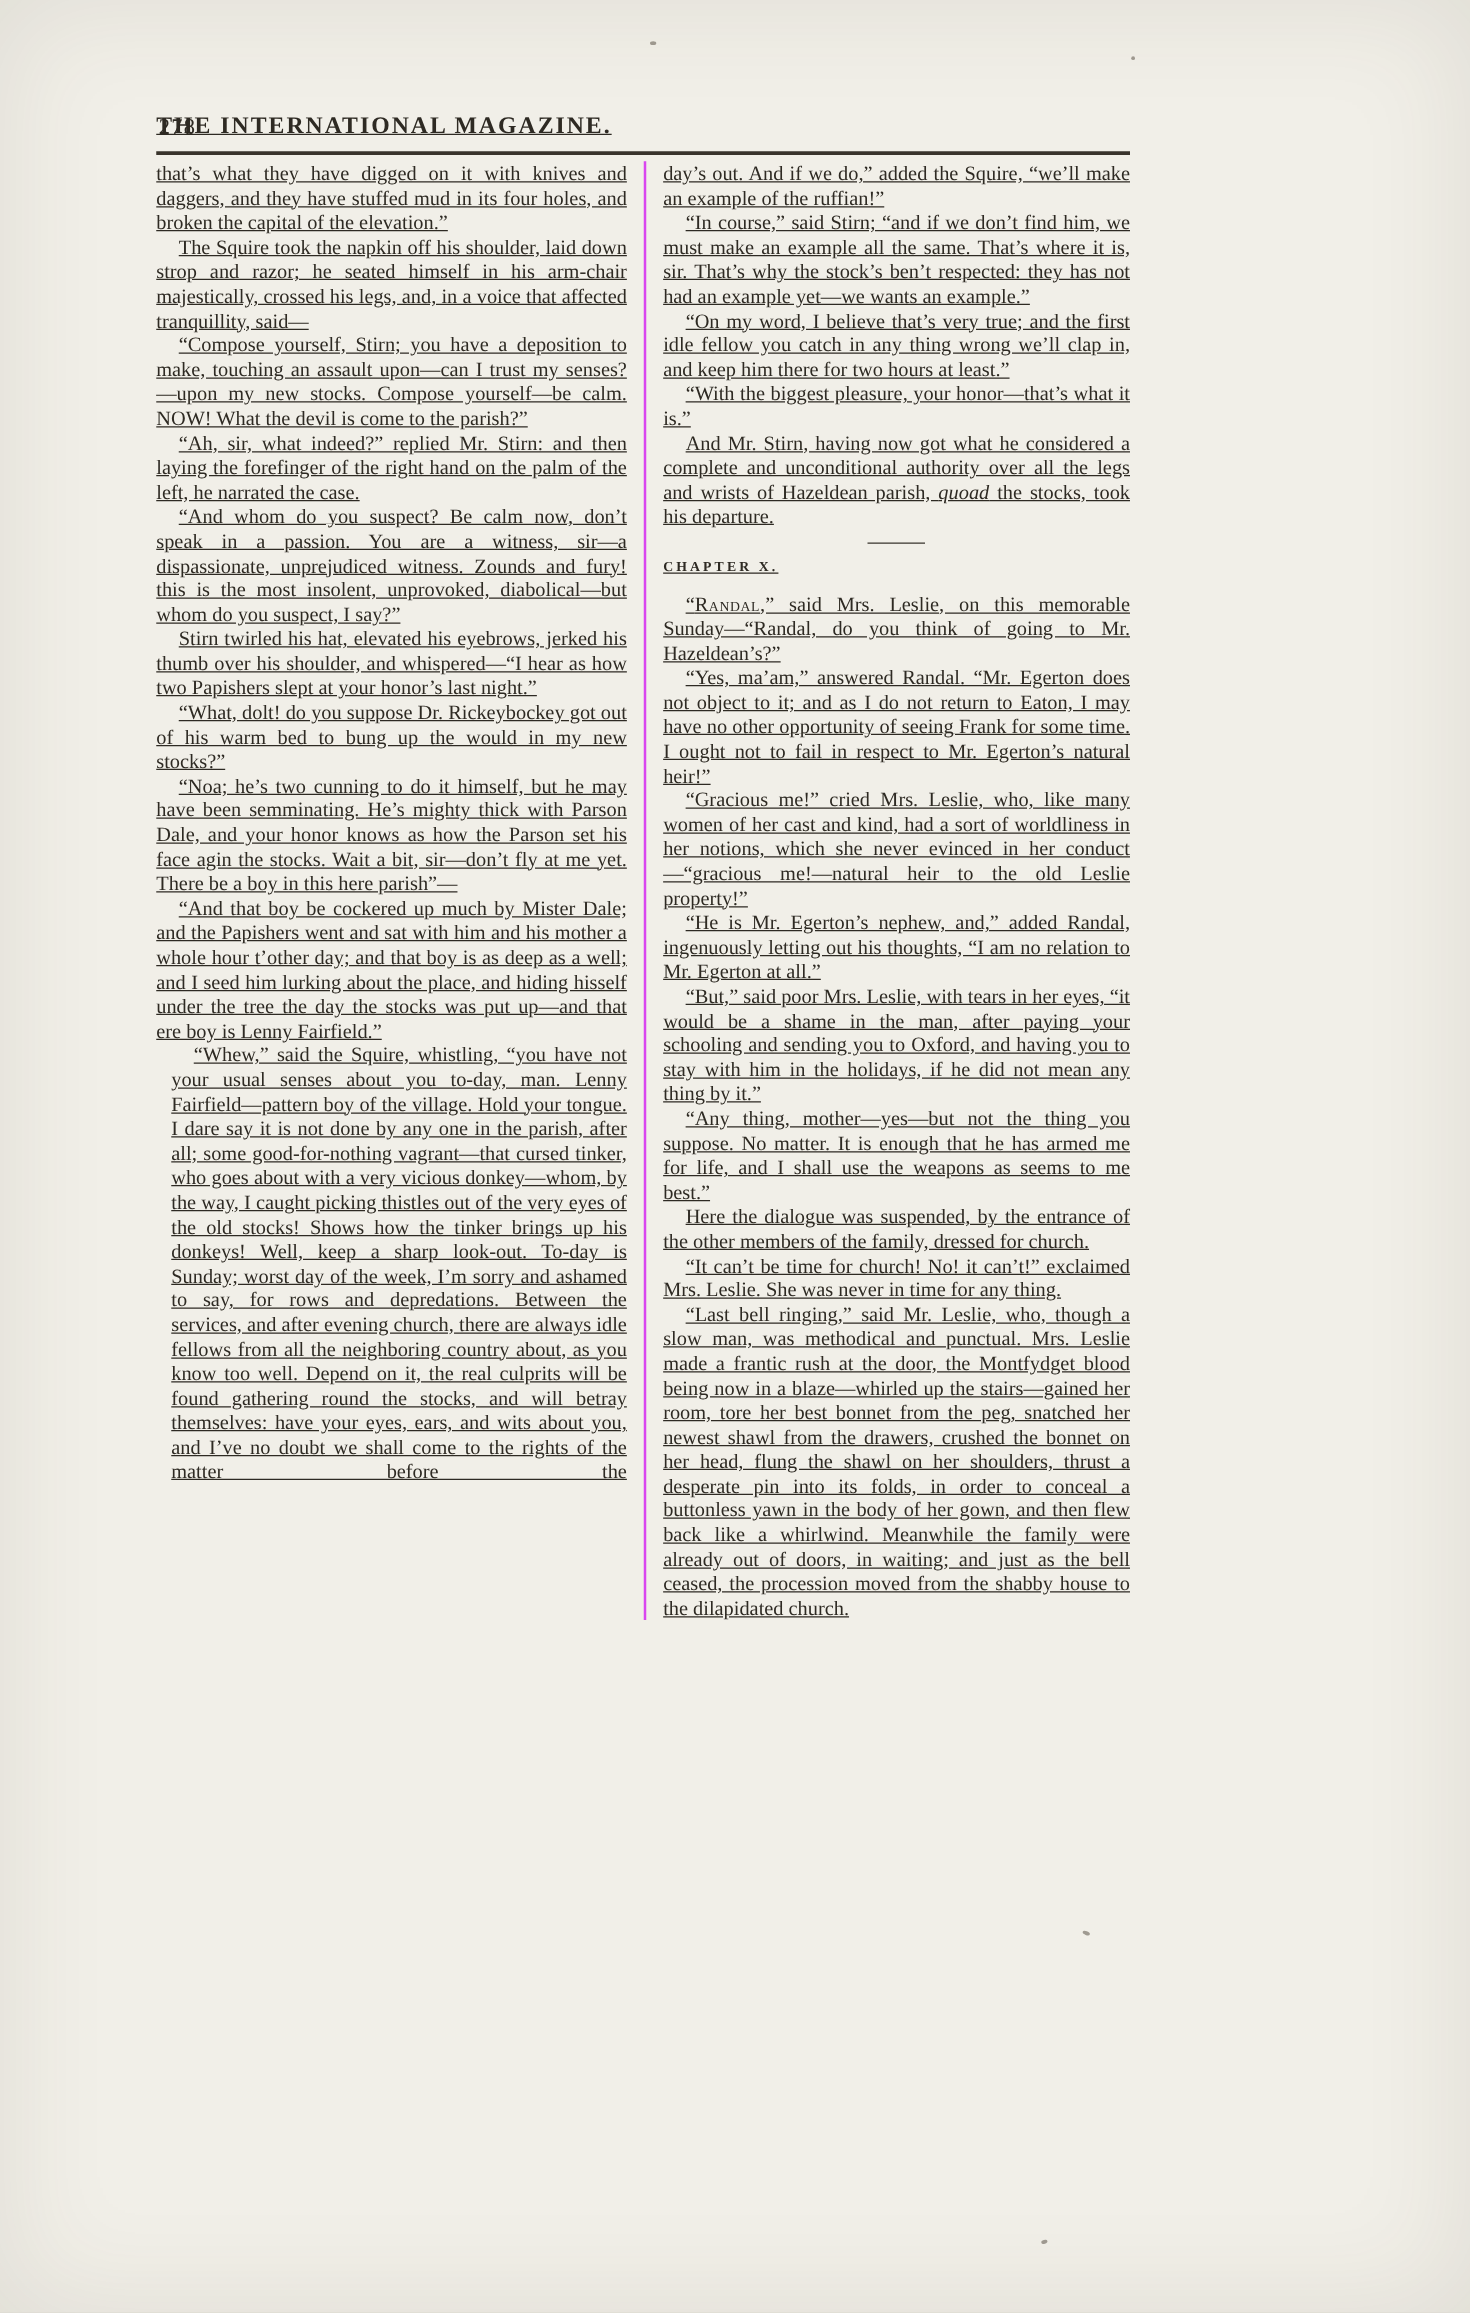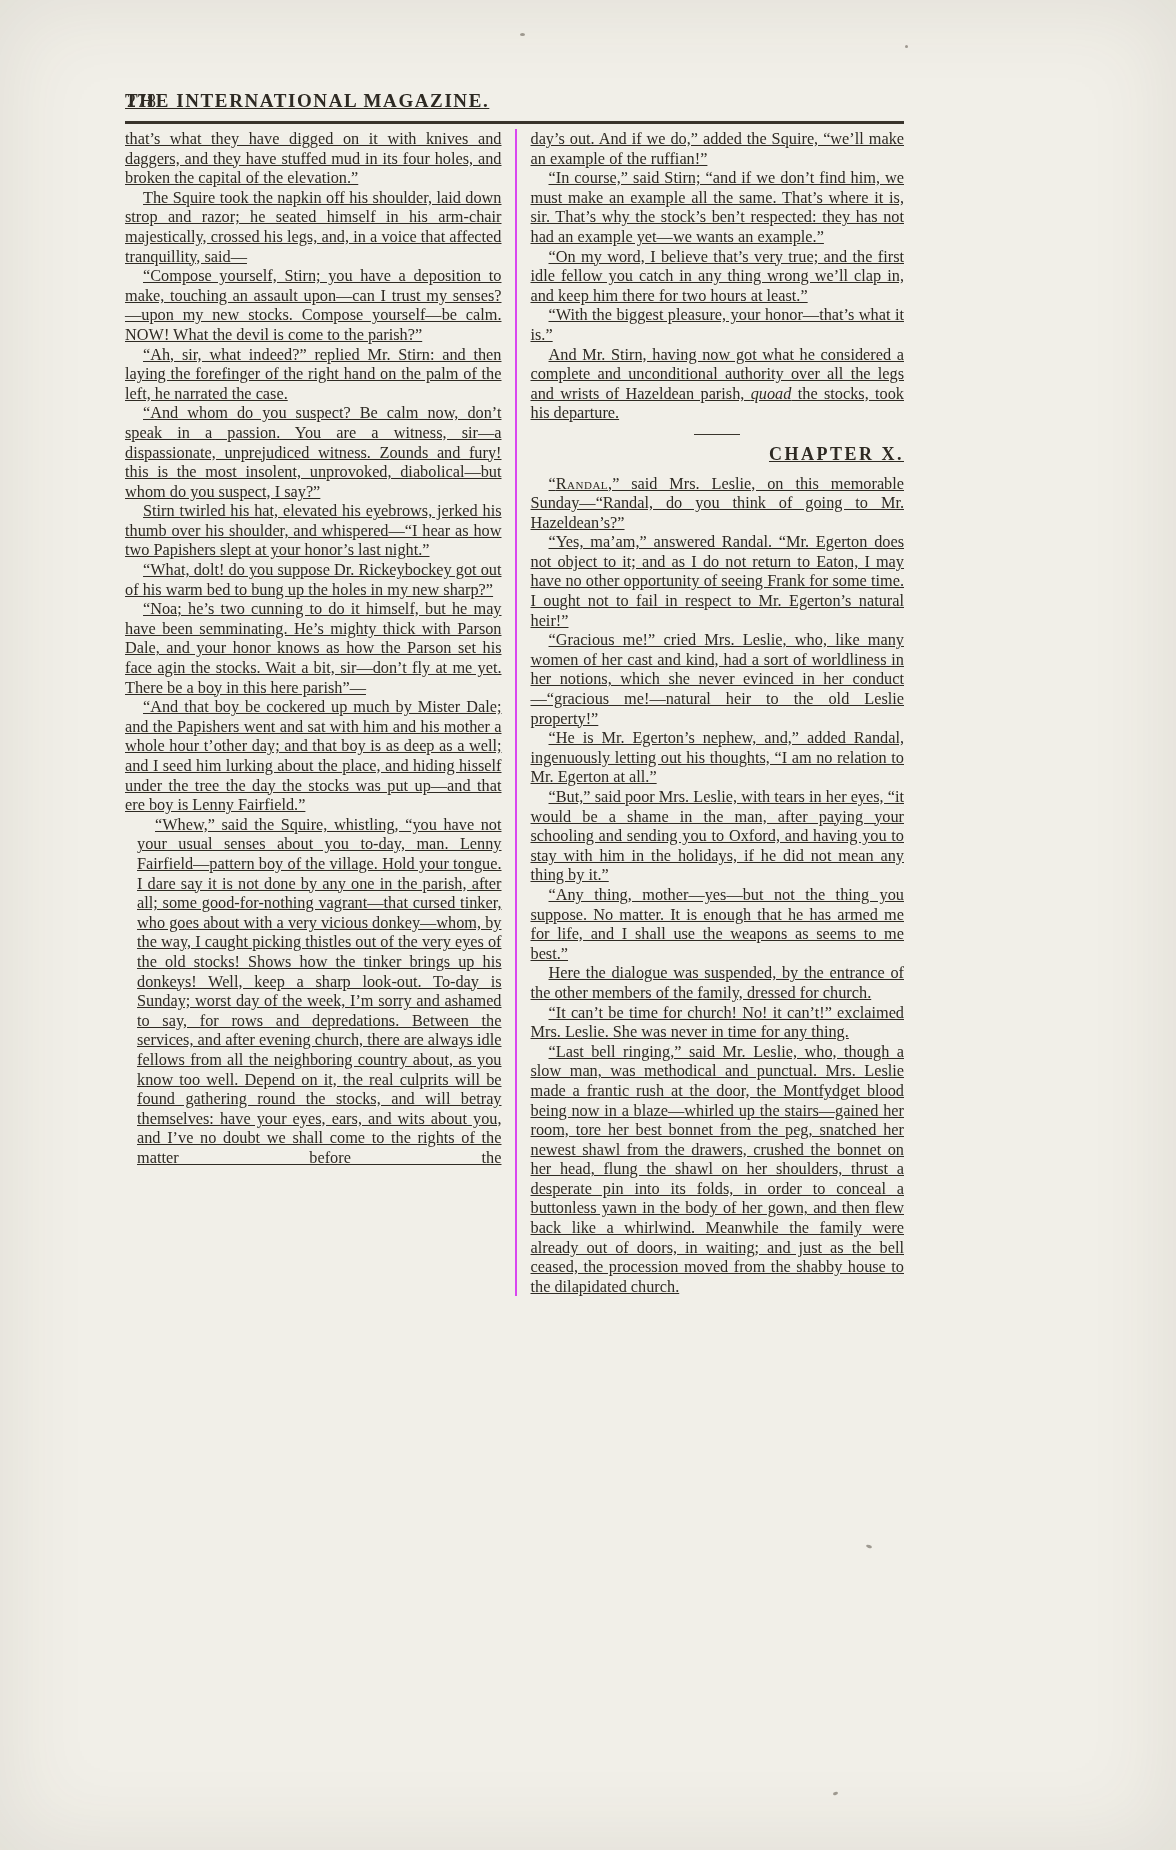--- a/index.html
+++ b/index.html
@@ -59,22 +59,22 @@
   }
   .column-left  { padding-right: 13px; }
   .column-right { padding-left: 14px; border-left: 2px solid #d946ef; }
 
   .column p { text-indent: 18px; margin: 0; }
   .column p.no-indent { text-indent: 0; }
   .column p.runover { text-align-last: justify; margin-left: 12px; }
 
   .column p.chapter {
     text-indent: 0;
-    text-align: right;
-    font-size: 18px;
+    text-align: left;
+    font-size: 11px;
     letter-spacing: 2.5px;
     margin: 8px 0 9px 0;
     font-weight: bold;
   }
 
   .section-rule {
     width: 46px;
     border-top: 1.5px solid #39342c;
     margin: 11px auto 10px auto;
   }
@@ -113,21 +113,21 @@
     <div class="header-rule"></div>
 
     <div class="columns">
       <div class="column column-left" id="column-left">
           <p class="no-indent">that’s what they have digged on it with knives and daggers, and they have stuffed mud in its four holes, and broken the capital of the elevation.”</p>
           <p>The Squire took the napkin off his shoulder, laid down strop and razor; he seated himself in his arm-chair majestically, crossed his legs, and, in a voice that affected tranquillity, said—</p>
           <p>“Compose yourself, Stirn; you have a deposition to make, touching an assault upon—can I trust my senses?—upon my new stocks. Compose yourself—be calm. NOW! What the devil is come to the parish?”</p>
           <p>“Ah, sir, what indeed?” replied Mr. Stirn: and then laying the forefinger of the right hand on the palm of the left, he narrated the case.</p>
           <p>“And whom do you suspect? Be calm now, don’t speak in a passion. You are a witness, sir—a dispassionate, unprejudiced witness. Zounds and fury! this is the most insolent, unprovoked, diabolical—but whom do you suspect, I say?”</p>
           <p>Stirn twirled his hat, elevated his eyebrows, jerked his thumb over his shoulder, and whispered—“I hear as how two Papishers slept at your honor’s last night.”</p>
-          <p>“What, dolt! do you suppose Dr. Rickeybockey got out of his warm bed to bung up the holes in my new sharp?”</p>
+          <p>“What, dolt! do you suppose Dr. Rickeybockey got out of his warm bed to bung up the would in my new stocks?”</p>
           <p>“Noa; he’s two cunning to do it himself, but he may have been semminating. He’s mighty thick with Parson Dale, and your honor knows as how the Parson set his face agin the stocks. Wait a bit, sir—don’t fly at me yet. There be a boy in this here parish”—</p>
           <p>“And that boy be cockered up much by Mister Dale; and the Papishers went and sat with him and his mother a whole hour t’other day; and that boy is as deep as a well; and I seed him lurking about the place, and hiding hisself under the tree the day the stocks was put up—and that ere boy is Lenny Fairfield.”</p>
           <p class="runover">“Whew,” said the Squire, whistling, “you have not your usual senses about you to-day, man. Lenny Fairfield—pattern boy of the village. Hold your tongue. I dare say it is not done by any one in the parish, after all; some good-for-nothing vagrant—that cursed tinker, who goes about with a very vicious donkey—whom, by the way, I caught picking thistles out of the very eyes of the old stocks! Shows how the tinker brings up his donkeys! Well, keep a sharp look-out. To-day is Sunday; worst day of the week, I’m sorry and ashamed to say, for rows and depredations. Between the services, and after evening church, there are always idle fellows from all the neighboring country about, as you know too well. Depend on it, the real culprits will be found gathering round the stocks, and will betray themselves: have your eyes, ears, and wits about you, and I’ve no doubt we shall come to the rights of the matter before the</p>
         </div>
       <div class="column column-right" id="column-right">
           <p class="no-indent">day’s out. And if we do,” added the Squire, “we’ll make an example of the ruffian!”</p>
           <p>“In course,” said Stirn; “and if we don’t find him, we must make an example all the same. That’s where it is, sir. That’s why the stock’s ben’t respected: they has not had an example yet—we wants an example.”</p>
           <p>“On my word, I believe that’s very true; and the first idle fellow you catch in any thing wrong we’ll clap in, and keep him there for two hours at least.”</p>
           <p>“With the biggest pleasure, your honor—that’s what it is.”</p>
           <p><span>And Mr. Stirn, having now got what he considered a complete and unconditional authority over all the legs and wrists of Hazeldean parish, </span><span class="italic">quoad</span><span> the stocks, took his departure.</span></p>

